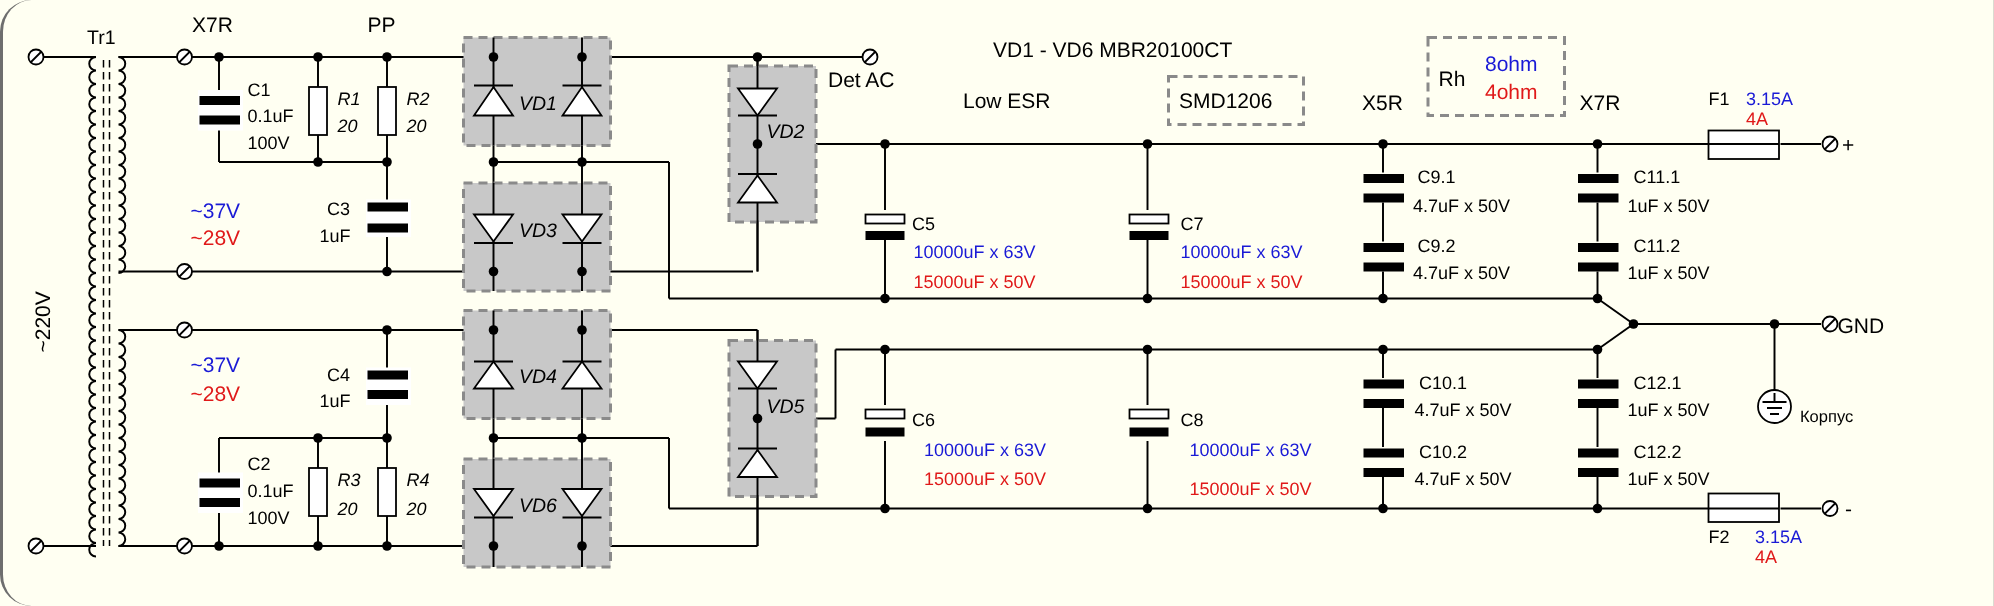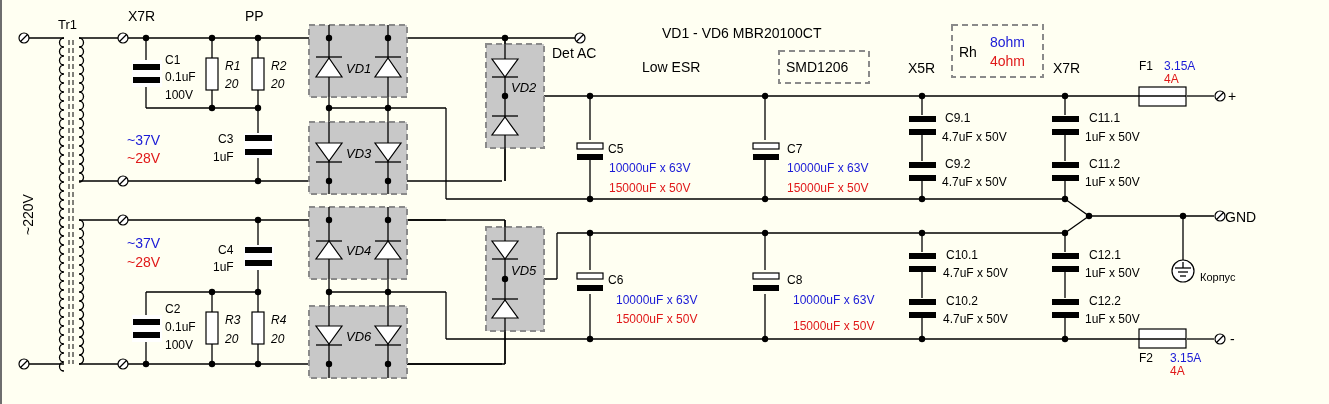--- a/index.html
+++ b/index.html
@@ -1,17 +1,17 @@
 <!DOCTYPE html>
 <html><head>
 <meta charset="utf-8">
 <style>
   html, body { margin: 0; padding: 0; background: #fffff2; }
   body { width: 1329px; height: 404px; position: relative; overflow: hidden; }
-  #schematic { position: absolute; left: 0; top: 0; width: 1329px; height: 404px; border-left: 2px solid #6e6e6e; box-sizing: border-box; }
+  #schematic { position: absolute; left: 0; top: 0; width: 1329px; height: 404px; border-left: 2px solid #6e6e6e; box-sizing: border-box; border-radius: 21px; }
   svg text { font-family: "Liberation Sans", sans-serif; fill: #000; }
   .t14 { font-size: 14px; }
   .t13 { font-size: 13px; }
   .t12 { font-size: 12px; }
   .t11 { font-size: 11px; }
   .it { font-style: italic; }
   .blue { fill: #1a1ad6 !important; }
   .red { fill: #e01919 !important; }
   .w { stroke: #000; stroke-width: 1.3; fill: none; }
   .dot { fill: #000; }

